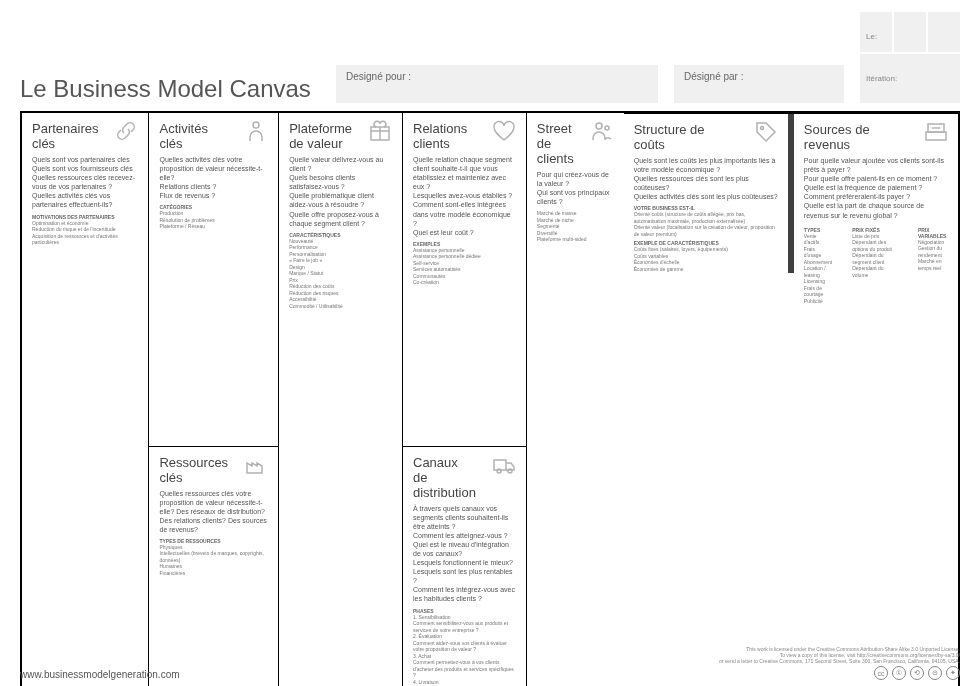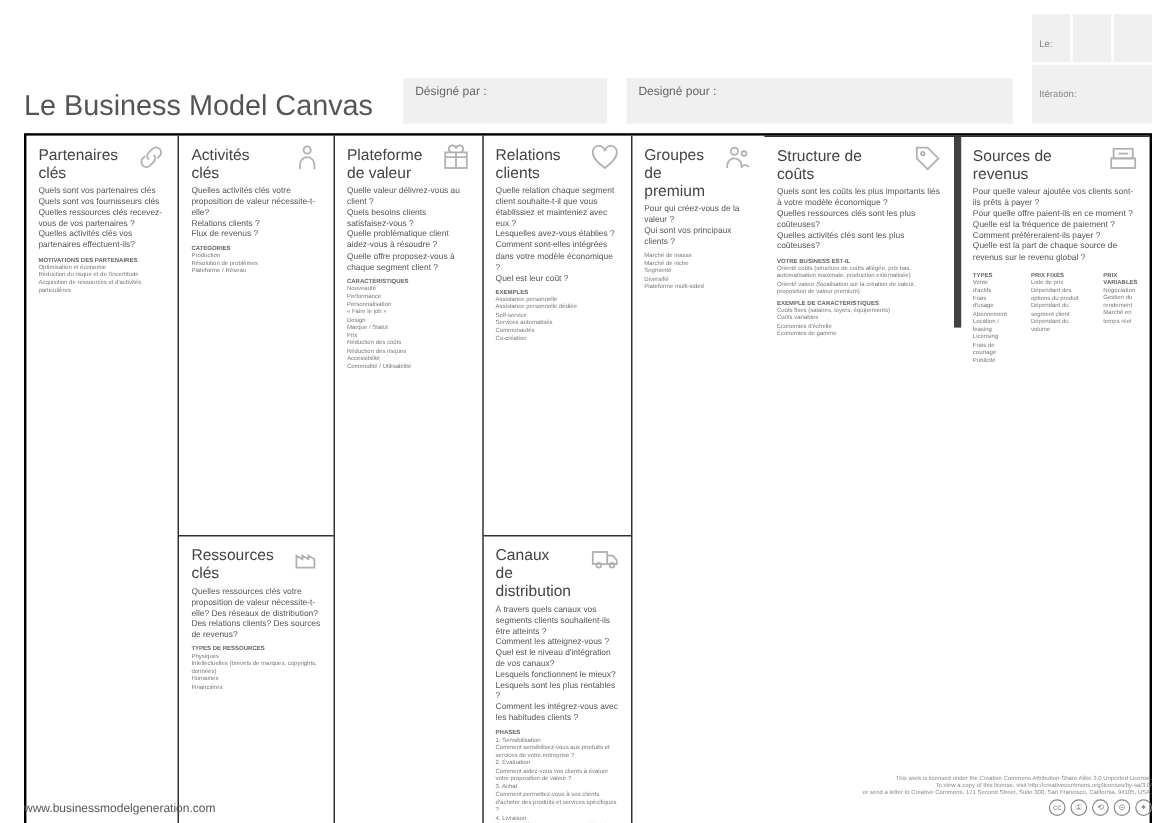--- a/index.html
+++ b/index.html
@@ -31,22 +31,22 @@
 .footer{position:absolute;bottom:6px;left:20px;right:20px;display:flex;justify-content:space-between;align-items:flex-end;font-size:10px;color:#555}
 .license{font-size:5px;color:#888;text-align:right;max-width:420px;line-height:1.2}
 .cc{display:flex;gap:4px;margin-top:2px;justify-content:flex-end}
 .cc span{width:14px;height:14px;border:1px solid #888;border-radius:50%;display:inline-flex;align-items:center;justify-content:center;font-size:7px;color:#888}
 </style>
 </head>
 <body>
 
 <div class="header">
   <h1 class="title">Le Business Model Canvas</h1>
+  <div class="field f-pour">Designé pour :</div>
   <div class="field f-par">Désigné par :</div>
-  <div class="field f-pour">Designé pour :</div>
   <div class="f-meta">
     <div class="row">
       <div class="cell">Le:</div>
       <div class="cell"></div>
       <div class="cell"></div>
     </div>
     <div class="cell">Itération:</div>
   </div>
 </div>
 
@@ -171,21 +171,21 @@
       </div>
     </div>
 
     <div class="col">
       <div class="cell-h">
         <div class="icon"><svg viewBox="0 0 24 24">
               <circle cx="9" cy="7" r="3"></circle>
               <circle cx="17" cy="9" r="2"></circle>
               <path d="M3 21v-2a6 6 0 0 1 12 0v2M15 21v-1a4 4 0 0 1 6 0"></path>
             </svg></div>
-        <div class="block-title">Groupes de premium</div>
+        <div class="block-title">Street de clients</div>
         <div class="questions" style="white-space:pre-line">Pour qui créez-vous de la valeur ?
 Qui sont vos principaux clients ?</div>
         <div class="items" style="white-space:pre-line">Marché de masse
 Marché de niche
 Segmenté
 Diversifié
 Plateforme multi-sided</div>
       </div>
     </div>
 

